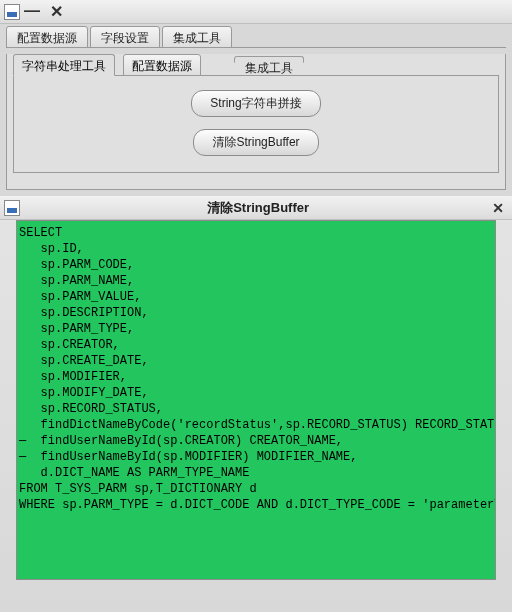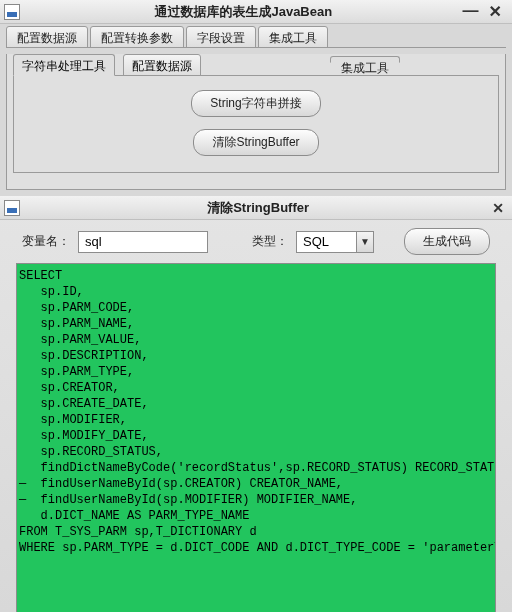--- a/index.html
+++ b/index.html
@@ -41,32 +41,30 @@
   .spacer { flex:0 0 28px; }
   .spacer-lg { flex:1; }
 
   .editor { margin:0 10px 0 10px; height:360px; border:1px solid #8c8c8c; background:#22c55e; padding:4px 2px; font-family:"Courier New", monospace; font-size:12px; white-space:pre; overflow:hidden; color:#000; line-height:16px; }
 </style>
 </head>
 <body>
 
 <div class="titlebar">
   <span class="icon"></span>
-  <span class="title">通过数据库的表生成JavaBean</span>
   <span class="wbtns">
     <span class="wbtn min"></span>
     <span class="wbtn close"></span>
   </span>
 </div>
 
 <div class="main-frame">
 
   <div class="tabs">
     <div class="tab">配置数据源</div>
-    <div class="tab">配置转换参数</div>
     <div class="tab">字段设置</div>
     <div class="tab">集成工具</div>
     <div class="tab active">集成工具</div>
   </div>
   <div class="tab-body">
 
     <div class="subtabs">
       <div class="subtab active">字符串处理工具</div>
       <div class="subtab">配置数据源</div>
     </div>
@@ -77,32 +75,20 @@
   </div>
 </div>
 
 <div class="titlebar2">
   <span class="icon"></span>
   <span class="title">清除StringBuffer</span>
   <span class="closex">✕</span>
 </div>
 
 <div class="lower">
-  <div class="ctrl-row">
-    <span class="lbl">变量名：</span>
-    <input class="txt var" value="sql" style="">
-    <span class="spacer"></span>
-    <span class="lbl">类型：</span>
-    <span class="combo">
-      <input class="txt" value="SQL" style="">
-      <span class="drop">▼</span>
-    </span>
-    <span class="spacer-lg"></span>
-    <span class="pill">生成代码</span>
-  </div>
   <div class="editor">SELECT
    sp.ID,
    sp.PARM_CODE,
    sp.PARM_NAME,
    sp.PARM_VALUE,
    sp.DESCRIPTION,
    sp.PARM_TYPE,
    sp.CREATOR,
    sp.CREATE_DATE,
    sp.MODIFIER,

